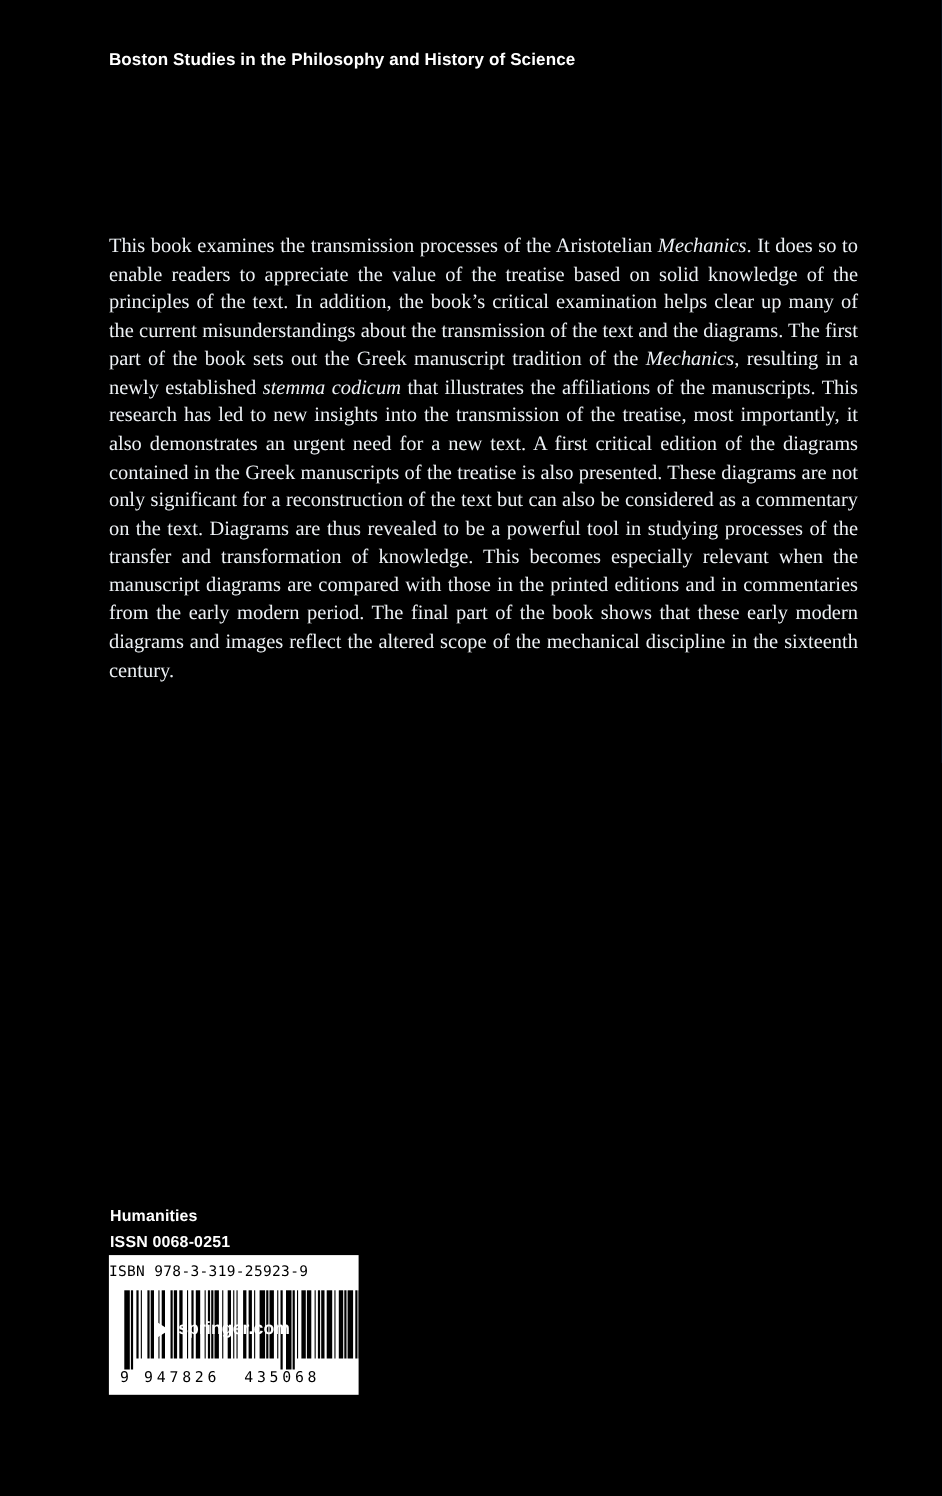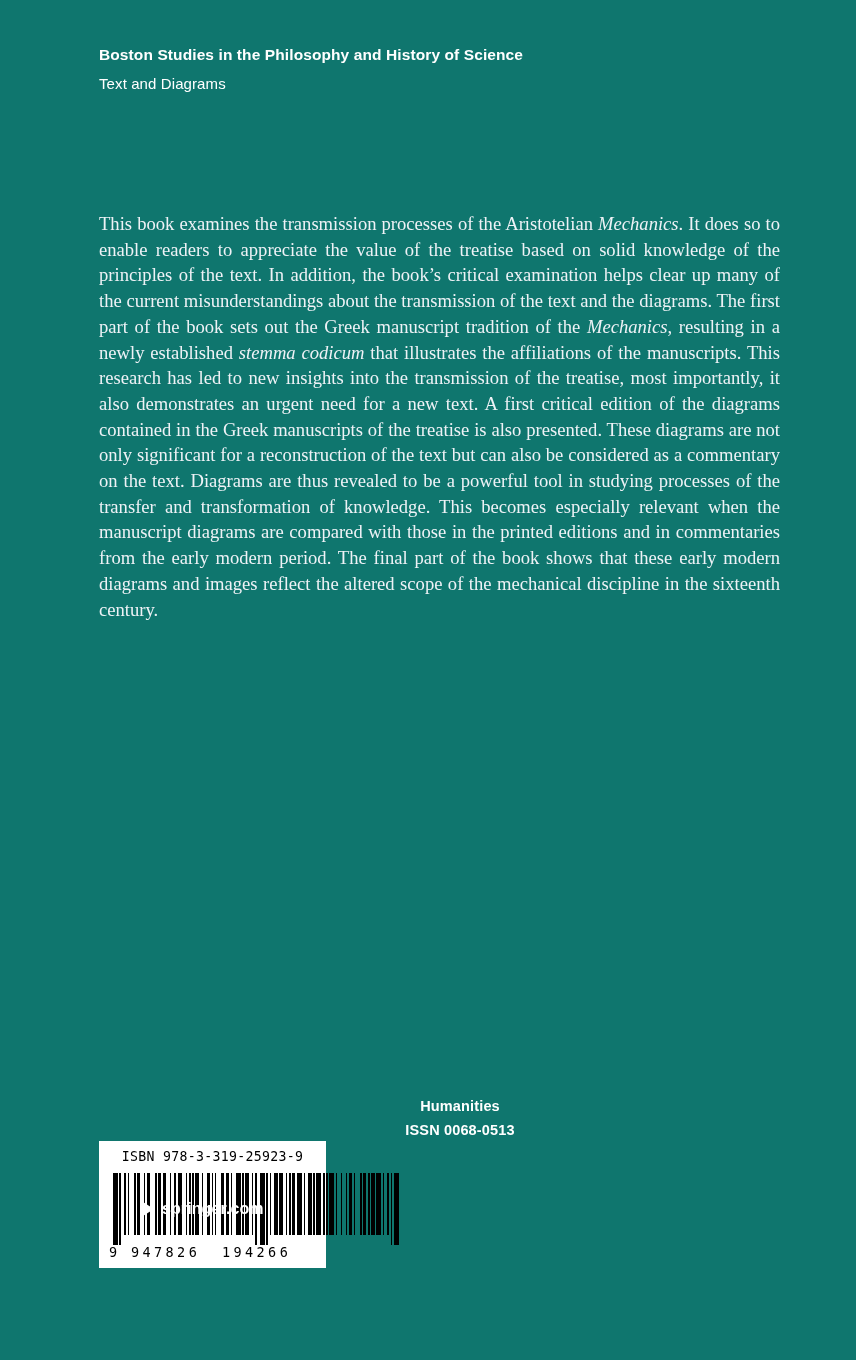--- a/index.html
+++ b/index.html
@@ -11,21 +11,21 @@
     height: 1360px;
     background: #0f3a63;
     font-family: "Liberation Sans", sans-serif;
     overflow: hidden;
     position: relative;
   }
 
   .cover {
     position: absolute;
     inset: 0;
-    background: #0f766e;
+    background: #000000;
   }
 
   
   .header {
     position: absolute;
     left: 99px;
     top: 46px;
     width: 690px;
   }
   .series-title {
@@ -84,24 +84,23 @@
     hyphens: none;
     margin: 0;
   }
   .blurb em {
     font-style: italic;
   }
 
   
   .footer {
     position: absolute;
-    left: 110px;
+    left: 100px;
     top: 1097px;
     width: 700px;
-    text-align: center;
   }
   .discipline {
     font-size: 14.5px;
     font-weight: bold;
     color: #ffffff;
     margin: 0;
     line-height: 1.35;
     letter-spacing: 0.15px;
   }
   .issn {
@@ -122,21 +121,20 @@
     width: 227px;
     height: 127px;
     background: #ffffff;
     box-sizing: border-box;
   }
   .barcode-isbn {
     position: absolute;
     left: 0;
     right: 0;
     top: 8px;
-    text-align: center;
     font-family: "DejaVu Sans Mono", monospace;
     font-size: 13.2px;
     color: #000000;
     letter-spacing: 0.3px;
     white-space: nowrap;
   }
   .barcode-bars {
     position: absolute;
     left: 14px;
     top: 32px;
@@ -212,28 +210,27 @@
     letter-spacing: 0.1px;
   }
 </style>
 </head>
 <body>
 
 <div class="cover">
 
   <div class="header">
     <div class="series-title">Boston Studies in the Philosophy and History of Science</div>
-    <div class="subtitle">Text and Diagrams</div>
   </div>
 
   <div class="blurb"><span>This book examines the transmission processes of the Aristotelian </span><em>Mechanics</em><span>. It does so to enable readers to appreciate the value of the treatise based on solid knowledge of the principles of the text. In addition, the book’s critical examination helps clear up many of the current misunderstandings about the transmission of the text and the diagrams. The first part of the book sets out the Greek manuscript tradition of the </span><em>Mechanics</em><span>, resulting in a newly established </span><em>stemma codicum</em><span> that illustrates the affiliations of the manuscripts. This research has led to new insights into the transmission of the treatise, most importantly, it also demonstrates an urgent need for a new text. A first critical edition of the diagrams contained in the Greek manuscripts of the treatise is also presented. These diagrams are not only significant for a reconstruction of the text but can also be considered as a commentary on the text. Diagrams are thus revealed to be a powerful tool in studying processes of the transfer and transformation of knowledge. This becomes especially relevant when the manuscript diagrams are compared with those in the printed editions and in commentaries from the early modern period. The final part of the book shows that these early modern diagrams and images reflect the altered scope of the mechanical discipline in the sixteenth century.</span></div>
 
   <div class="footer">
     <div class="discipline">Humanities</div>
-    <div class="issn">ISSN 0068-0513</div>
+    <div class="issn">ISSN 0068-0251</div>
   </div>
 
   <div class="barcode-box">
     <div class="barcode-isbn">ISBN 978-3-319-25923-9</div>
     <div class="barcode-bars" id="bars">
         <span class="bar guard" style="width: 4.86px; flex: 0 0 auto;"></span>
         <span class="gap" style="width: 1.62px; flex: 0 0 auto;"></span>
         <span class="bar guard" style="width: 1.62px; flex: 0 0 auto;"></span>
         <span class="gap" style="width: 3.24px; flex: 0 0 auto;"></span>
         <span class="bar short" style="width: 1.62px; flex: 0 0 auto;"></span>
@@ -348,21 +345,21 @@
         <span class="gap" style="width: 3.24px; flex: 0 0 auto;"></span>
         <span class="bar short" style="width: 1.62px; flex: 0 0 auto;"></span>
         <span class="gap" style="width: 1.62px; flex: 0 0 auto;"></span>
         <span class="bar guard" style="width: 1.62px; flex: 0 0 auto;"></span>
         <span class="gap" style="width: 1.62px; flex: 0 0 auto;"></span>
         <span class="bar guard" style="width: 4.86px; flex: 0 0 auto;"></span>
       </div>
     <div class="barcode-digits">
       <span class="digit-lead">9</span>
       <span class="digit-left">947826</span>
-      <span class="digit-right">194266</span>
+      <span class="digit-right">435068</span>
     </div>
   </div>
 
   <div class="springer">
     <span class="springer-triangle"></span>
     <span class="springer-label">springer.com</span>
   </div>
 
 </div>
 

